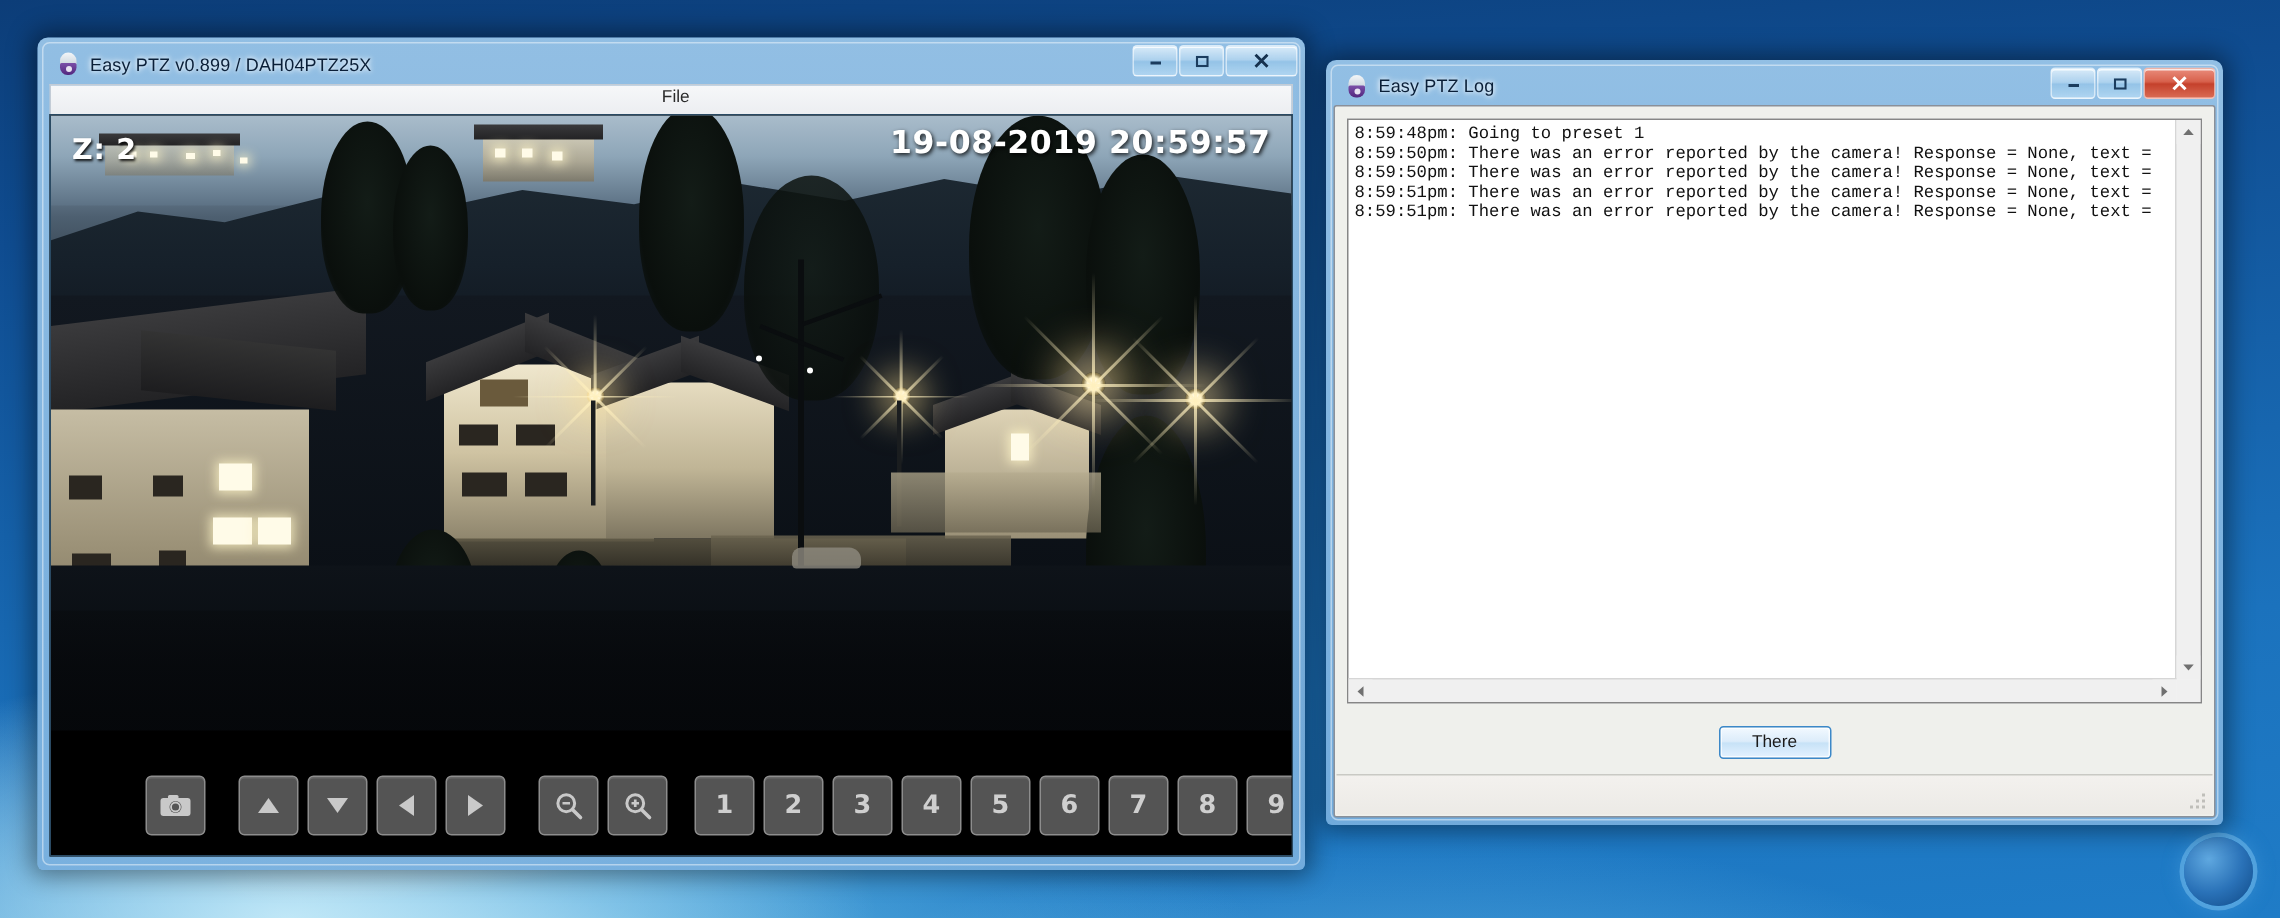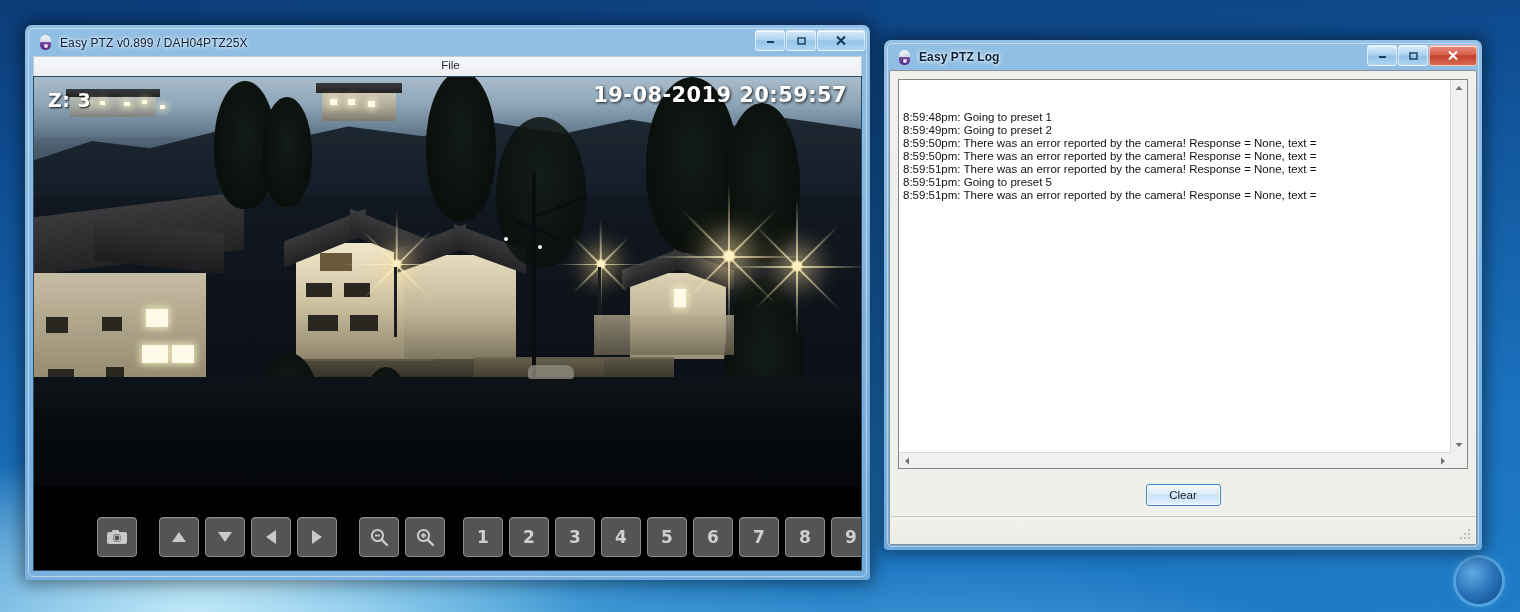--- a/index.html
+++ b/index.html
@@ -100,28 +100,28 @@
     background:#545454;display:flex;align-items:center;justify-content:center;cursor:pointer;
     box-shadow:inset 0 1px 0 rgba(255,255,255,0.12);}
   .cbtn.num{font-size:17px;color:#cfcfcf;font-weight:bold;font-family:"DejaVu Sans",sans-serif;}
   .gap-a{margin-right:22px;}
   .gap-b{margin-right:22px;}
   .gap-c{margin-right:18px;}
   .cbtn svg{display:block;}
 
   
   #log-window{left:884px;top:40px;width:598px;height:510px;}
-  #log-window .titlebar{height:26px;font-weight:bold;}
+  #log-window .titlebar{height:26px;}
   #log-window .wbtns{right:1px;top:1px;}
   .log-body{position:absolute;left:5px;right:5px;top:30px;bottom:5px;
     background:#eff0ec;border:1px solid #8a9099;border-radius:2px;box-sizing:border-box;}
   .logbox{position:absolute;left:8px;right:8px;top:8px;height:390px;background:#fff;
     border:1px solid #868686;box-sizing:border-box;overflow:hidden;}
   .logtext{position:absolute;left:4px;top:3px;right:10px;font-size:11.5px;line-height:13px;color:#111;
-    font-family:Liberation Sans, sans-serif;white-space:nowrap;overflow:hidden;margin-top:28px;}
+    font-family:Liberation Mono, monospace;white-space:nowrap;overflow:hidden;}
   .logtext div{height:13px;}
   .vscroll{position:absolute;right:0;top:0;bottom:15px;width:16px;background:#f0f0f0;border-left:1px solid #d6d6d6;}
   .hscroll{position:absolute;left:0;right:16px;bottom:0;height:15px;background:#f0f0f0;border-top:1px solid #d6d6d6;}
   .sb-corner{position:absolute;right:0;bottom:0;width:16px;height:15px;background:#f0f0f0;}
   .sb-arrow{position:absolute;display:flex;align-items:center;justify-content:center;background:#f0f0f0;cursor:pointer;}
   .clearwrap{position:absolute;left:0;right:0;top:406px;height:36px;display:flex;align-items:center;justify-content:center;}
   .clearbtn{width:75px;height:22px;font-size:11.5px;color:#1a1a1a;border:1px solid #3c88c8;border-radius:3px;
     background:linear-gradient(180deg,#f2f9ff 0%,#dcecfa 46%,#c7e2f7 52%,#e4f2ff 100%);cursor:pointer;
     box-shadow:0 0 0 1px rgba(255,255,255,0.75) inset;}
   .statusbar{position:absolute;left:1px;right:1px;bottom:1px;height:26px;
@@ -282,21 +282,21 @@
 
       <div class="ground"></div>
 
       <div style="position:absolute;left:0;right:0;top:330px;height:130px;background:linear-gradient(180deg,rgba(8,11,14,0.6),#05070a 70%);"></div>
 
       <div style="position:absolute;left:494px;top:288px;width:46px;height:14px;border-radius:6px 8px 3px 3px;background:#8e8b80;opacity:.8;"></div>
 
       <div style="position:absolute;left:560px;top:238px;width:140px;height:40px;background:linear-gradient(180deg,#b5ab8e,#6d6653);opacity:.75;"></div>
     </div>
 
-    <span class="zoomlabel">Z: 3</span>
+    <span class="zoomlabel">Z: 2</span>
     <span class="osd-time">19-08-2019 20:59:57</span>
 
     <div class="ctrlbar">
       <div class="ctrlrow">
 
         <div class="cbtn gap-a">
           <svg width="22" height="16" viewBox="0 0 22 16">
             <rect x="1" y="3" width="20" height="12" rx="2" fill="#c9c9c9"></rect>
             <rect x="6" y="1" width="7" height="3" rx="1" fill="#c9c9c9"></rect>
             <circle cx="11" cy="9" r="4" fill="#545454"></circle>
@@ -382,25 +382,23 @@
           </svg>
       </span>
     </span>
   </div>
 
   <div class="log-body">
 
     <div class="logbox">
       <div class="logtext">
         <div>8:59:48pm: Going to preset 1</div>
-        <div>8:59:49pm: Going to preset 2</div>
         <div>8:59:50pm: There was an error reported by the camera! Response = None, text =</div>
         <div>8:59:50pm: There was an error reported by the camera! Response = None, text =</div>
         <div>8:59:51pm: There was an error reported by the camera! Response = None, text =</div>
-        <div>8:59:51pm: Going to preset 5</div>
         <div>8:59:51pm: There was an error reported by the camera! Response = None, text =</div>
       </div>
 
       <div class="vscroll">
         <div class="sb-arrow" style="left:0;top:0;width:16px;height:16px;">
           <svg width="8" height="6" viewBox="0 0 8 6">
               <path d="M4 1 L7.5 5 L0.5 5 Z" fill="#707070"></path>
             </svg>
         </div>
         <div class="sb-arrow" style="left:0;bottom:0;width:16px;height:16px;">
@@ -419,21 +417,21 @@
         <div class="sb-arrow" style="right:0;top:0;width:16px;height:15px;">
           <svg width="6" height="8" viewBox="0 0 6 8">
               <path d="M5 4 L1 0.5 L1 7.5 Z" fill="#707070"></path>
             </svg>
         </div>
       </div>
       <div class="sb-corner"></div>
     </div>
 
     <div class="clearwrap">
-      <button class="clearbtn">Clear</button>
+      <button class="clearbtn">There</button>
     </div>
 
     <div class="statusbar">
       <svg class="grip" viewBox="0 0 12 12">
         <g fill="#9a9a94">
           <rect x="9" y="9" width="2" height="2"></rect>
             <rect x="5" y="9" width="2" height="2"></rect>
             <rect x="9" y="5" width="2" height="2"></rect>
           <rect x="1" y="9" width="2" height="2"></rect>
             <rect x="5" y="5" width="2" height="2"></rect>

